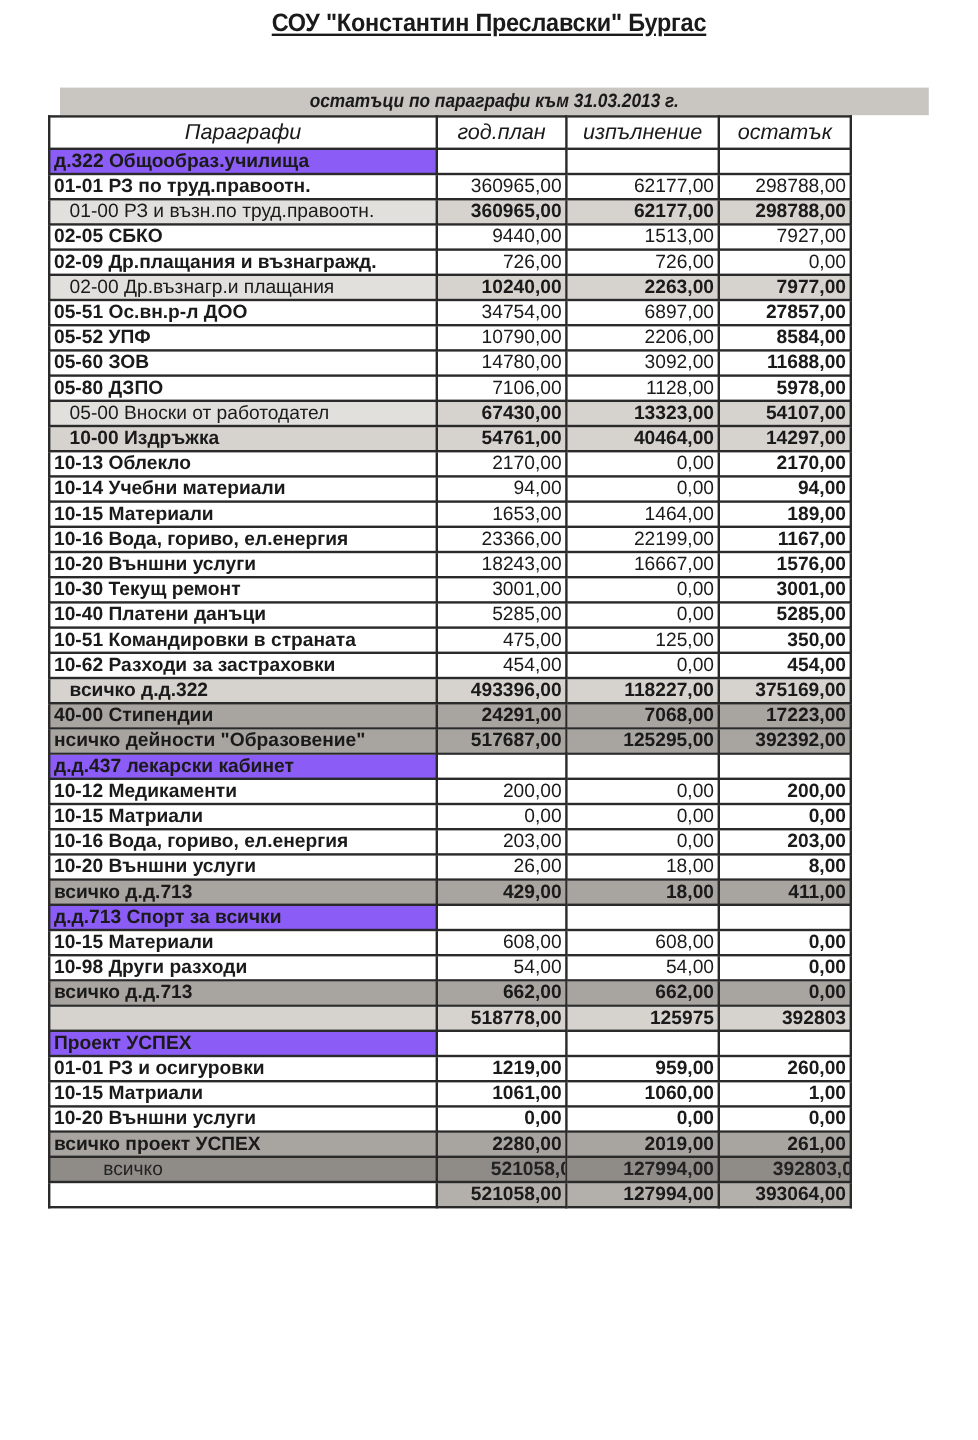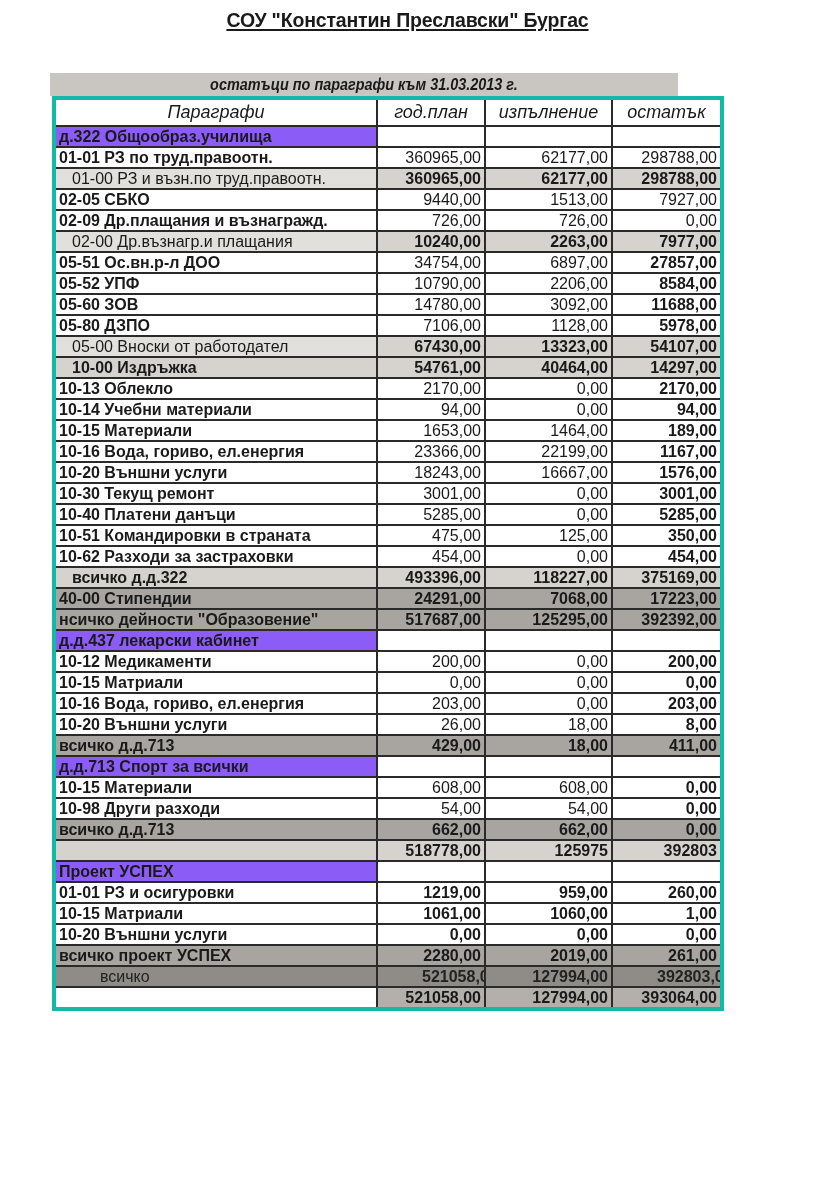--- a/index.html
+++ b/index.html
@@ -1,20 +1,20 @@
 <!DOCTYPE html>
 <html><head>
 <meta charset="utf-8">
 <style>
   html, body { margin:0; padding:0; background:#ffffff; }
   body { width:815px; height:1200px; position:relative; overflow:hidden; font-family:"Liberation Sans", sans-serif; color:#1a1a1a; }
   .title { position:absolute; top:8px; left:0; width:815px; text-align:center; font-size:21px; font-weight:bold; text-decoration:underline; letter-spacing:-0.2px; transform:scaleX(0.93); }
-  .subtitle { position:absolute; top:73px; left:50px; width:628px; height:23px; background:#c9c6c2; text-align:center; font-size:16px; font-weight:bold; font-style:italic; line-height:23px; transform-origin:center; }
+  .subtitle { position:absolute; top:73px; left:50px; width:724px; height:23px; background:#c9c6c2; text-align:center; font-size:16px; font-weight:bold; font-style:italic; line-height:23px; transform-origin:center; }
   .subtitle span { display:inline-block; transform:scaleX(0.9); }
-  table { position:absolute; top:96px; left:52px; border-collapse:collapse; table-layout:fixed; width:668px; border:4px solid #14b8a6; }
+  table { position:absolute; top:96px; left:40px; border-collapse:collapse; table-layout:fixed; width:668px; border:2px solid #14b8a6; }
   col.c1 { width:323px; } col.c2 { width:108px; } col.c3 { width:127px; } col.c4 { width:110px; }
   td, th { border:2px solid #2a2a2a; padding:0 3px; height:19px; font-size:16px; line-height:19px; white-space:nowrap; overflow:hidden; }
   th { font-weight:normal; font-style:italic; font-size:18px; height:25px; line-height:25px; text-align:center; background:#fff; }
   td.num { text-align:right; }
   td.lbl { text-align:left;font-weight:bold; }
   tr.section td.lbl { background:#8b5cf6; font-weight:bold; }
   tr.section td.num { background:#ffffff; }
   tr.subtotal td { background:#d6d3cf; font-weight:bold;padding-left:16px; }
   tr.subtotal.light td.lbl { background:#e2e0dd; font-weight:normal; }
   tr.total td { background:#a8a5a1; font-weight:bold; }

